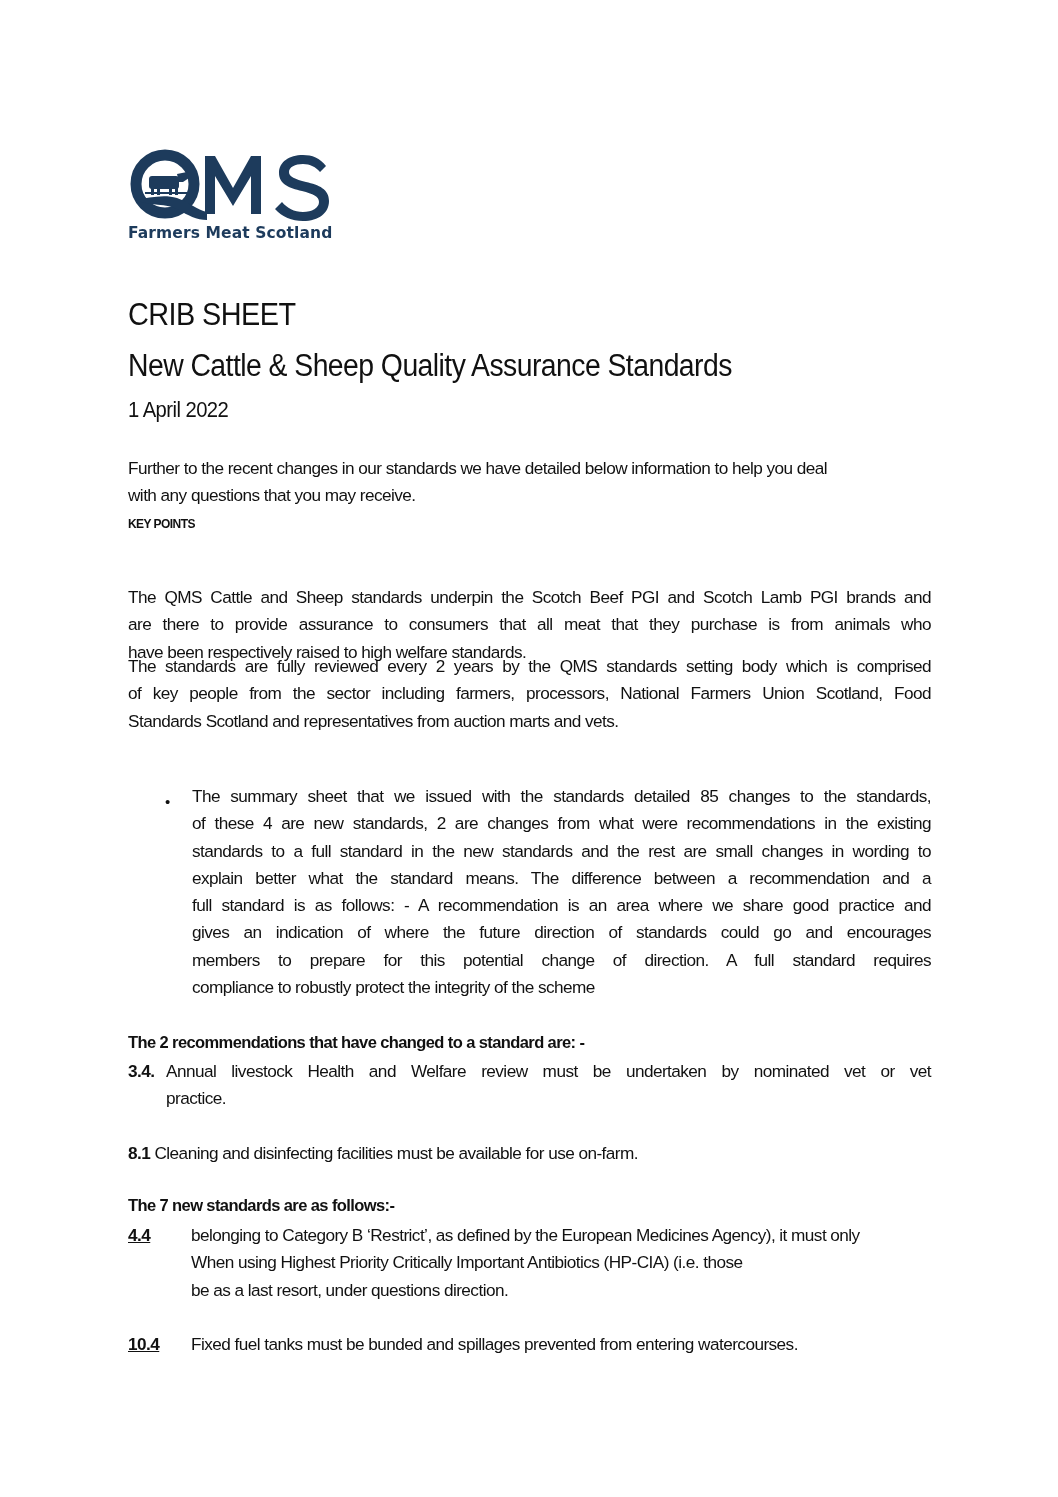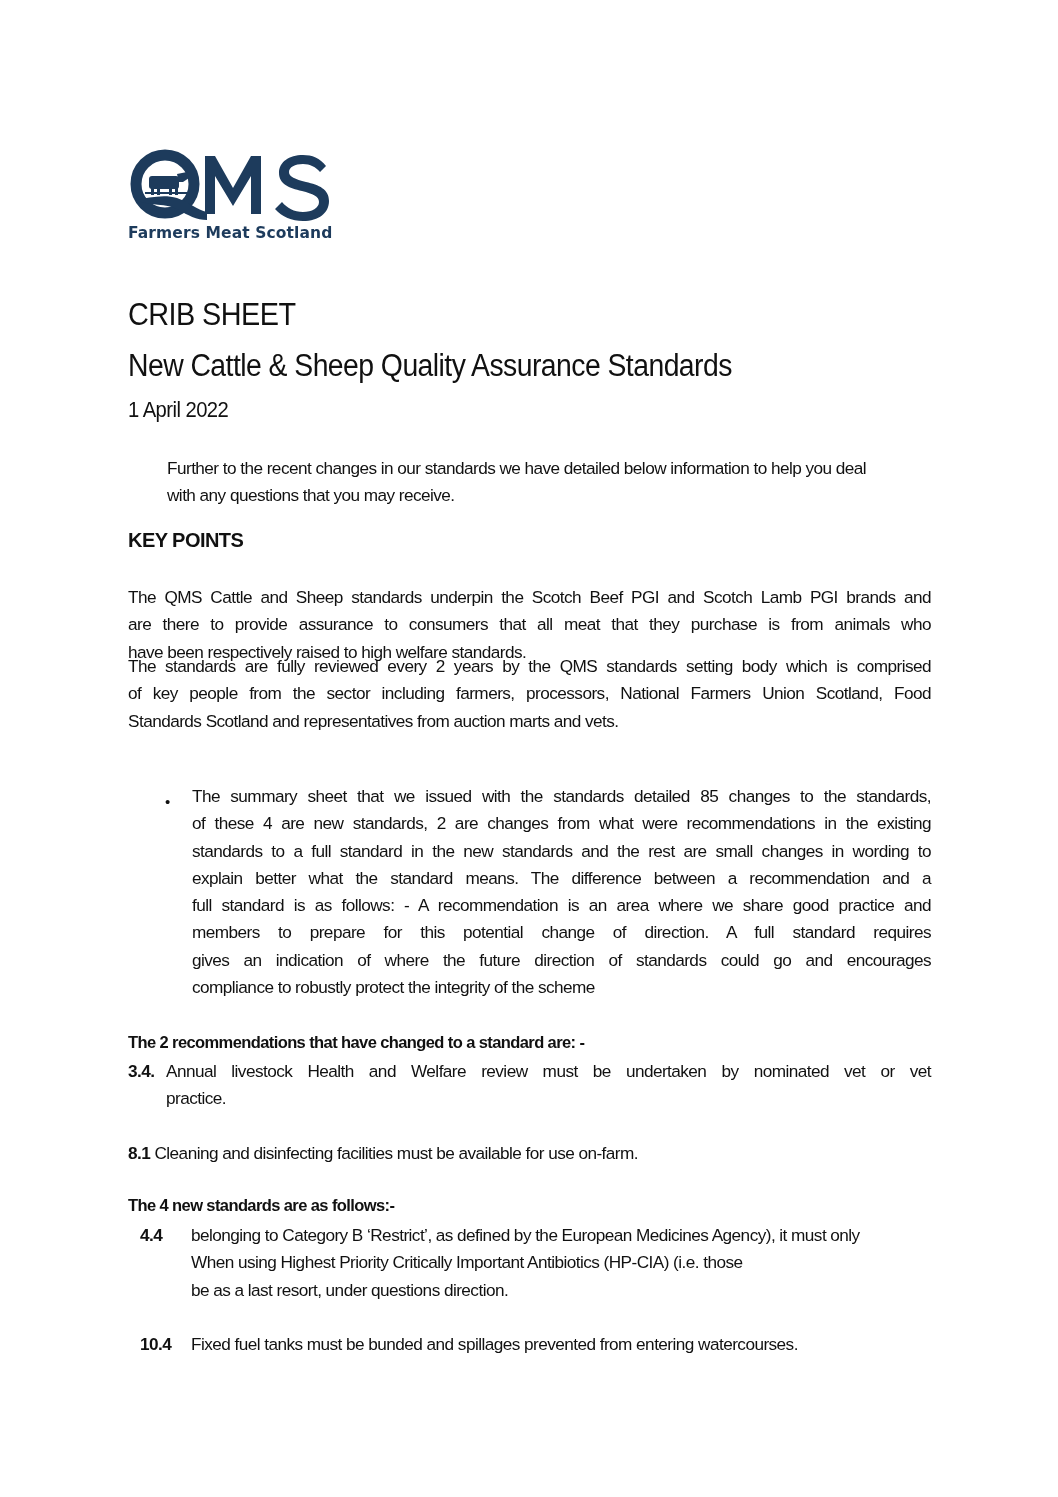--- a/index.html
+++ b/index.html
@@ -60,22 +60,22 @@
       width: 803px;
       font-size: 17.2px;
       line-height: 27.3px;
       color: #111;
       letter-spacing: -0.55px;
       word-spacing: 0px;
     }
     .line { display: block; white-space: nowrap; }
     .jline { display: block; text-align: justify; text-align-last: justify; }
 
-    .intro { top: 455px; margin-left: 39px; }
-    .key-heading { top: 527px; font-weight: bold; font-size: 20px; }
+    .intro { top: 455px; }
+    .key-heading { top: 511px; font-weight: bold; font-size: 12px; }
     .key-para { top: 584px; }
     .std-para { top: 653px; }
 
     .bullet-block { position: absolute; left: 128px; top: 783px; width: 803px; }
     .bullet-dot {
       position: absolute;
       left: 37px;
       top: 5px;
       font-size: 15px;
       line-height: 27.3px;
@@ -108,21 +108,21 @@
       font-size: 17.2px;
       line-height: 27.3px;
       letter-spacing: -0.55px;
     }
     .item .num { font-weight: bold; }
     .item-34 { top: 1058px; }
     .item-34 .num { position: absolute; left: 0; top: 0; }
     .item-34 .body { position: absolute; left: 38px; width: 765px; }
     .item-81 { top: 1140px; white-space: nowrap; }
     .item-44 { top: 1222px; }
-    .item-44 .num, .item-104 .num { position: absolute; left: 12px; top: 0; }
+    .item-44 .num, .item-104 .num { position: absolute; left: 0; top: 0; text-decoration: underline; }
     .item-44 .body, .item-104 .body { position: absolute; left: 63px; width: 740px; }
     .item-104 { top: 1331px; }
   </style>
 </head>
 <body>
 
 <div class="page">
 
   <div class="logo">
     <svg width="210" height="75" viewBox="0 0 210 75">
@@ -171,42 +171,42 @@
   </div>
 
   <div class="bullet-block">
     <span class="bullet-dot">•</span>
     <div class="bullet-text">
       <span class="jline">The summary sheet that we issued with the standards detailed 85 changes to the standards,</span>
       <span class="jline">of these 4 are new standards, 2 are changes from what were recommendations in the existing</span>
       <span class="jline">standards to a full standard in the new standards and the rest are small changes in wording to</span>
       <span class="jline">explain better what the standard means.  The difference between a recommendation and a</span>
       <span class="jline">full standard is as follows: - A recommendation is an area where we share good practice and</span>
+      <span class="jline">gives an indication of where the future direction of standards could go and encourages</span>
       <span class="jline">members to prepare for this potential change of direction.  A full standard requires</span>
-      <span class="jline">gives an indication of where the future direction of standards could go and encourages</span>
       <span class="line">compliance to robustly protect the integrity of the scheme</span>
     </div>
   </div>
 
   <div class="sec-heading h-recs">The 2 recommendations that have changed to a standard are: -</div>
 
   <div class="item item-34">
     <span class="num">3.4.</span>
     <div class="body">
       <span class="jline">Annual livestock Health and Welfare review must be undertaken by nominated vet or vet</span>
       <span class="line">practice.</span>
     </div>
   </div>
 
   <div class="item item-81">
     <span class="num">8.1</span>
     <span>Cleaning and disinfecting facilities must be available for use on-farm.</span>
   </div>
 
-  <div class="sec-heading h-new">The 4 new standards are as follows:-</div>
+  <div class="sec-heading h-new">The 7 new standards are as follows:-</div>
 
   <div class="item item-44">
     <span class="num">4.4</span>
     <div class="body">
       <span class="line">belonging to Category B ‘Restrict’, as defined by the European Medicines Agency), it must only</span>
       <span class="line">When using Highest Priority Critically Important Antibiotics (HP-CIA) (i.e.  those</span>
       <span class="line">be as a last resort, under questions direction.</span>
     </div>
   </div>
 

